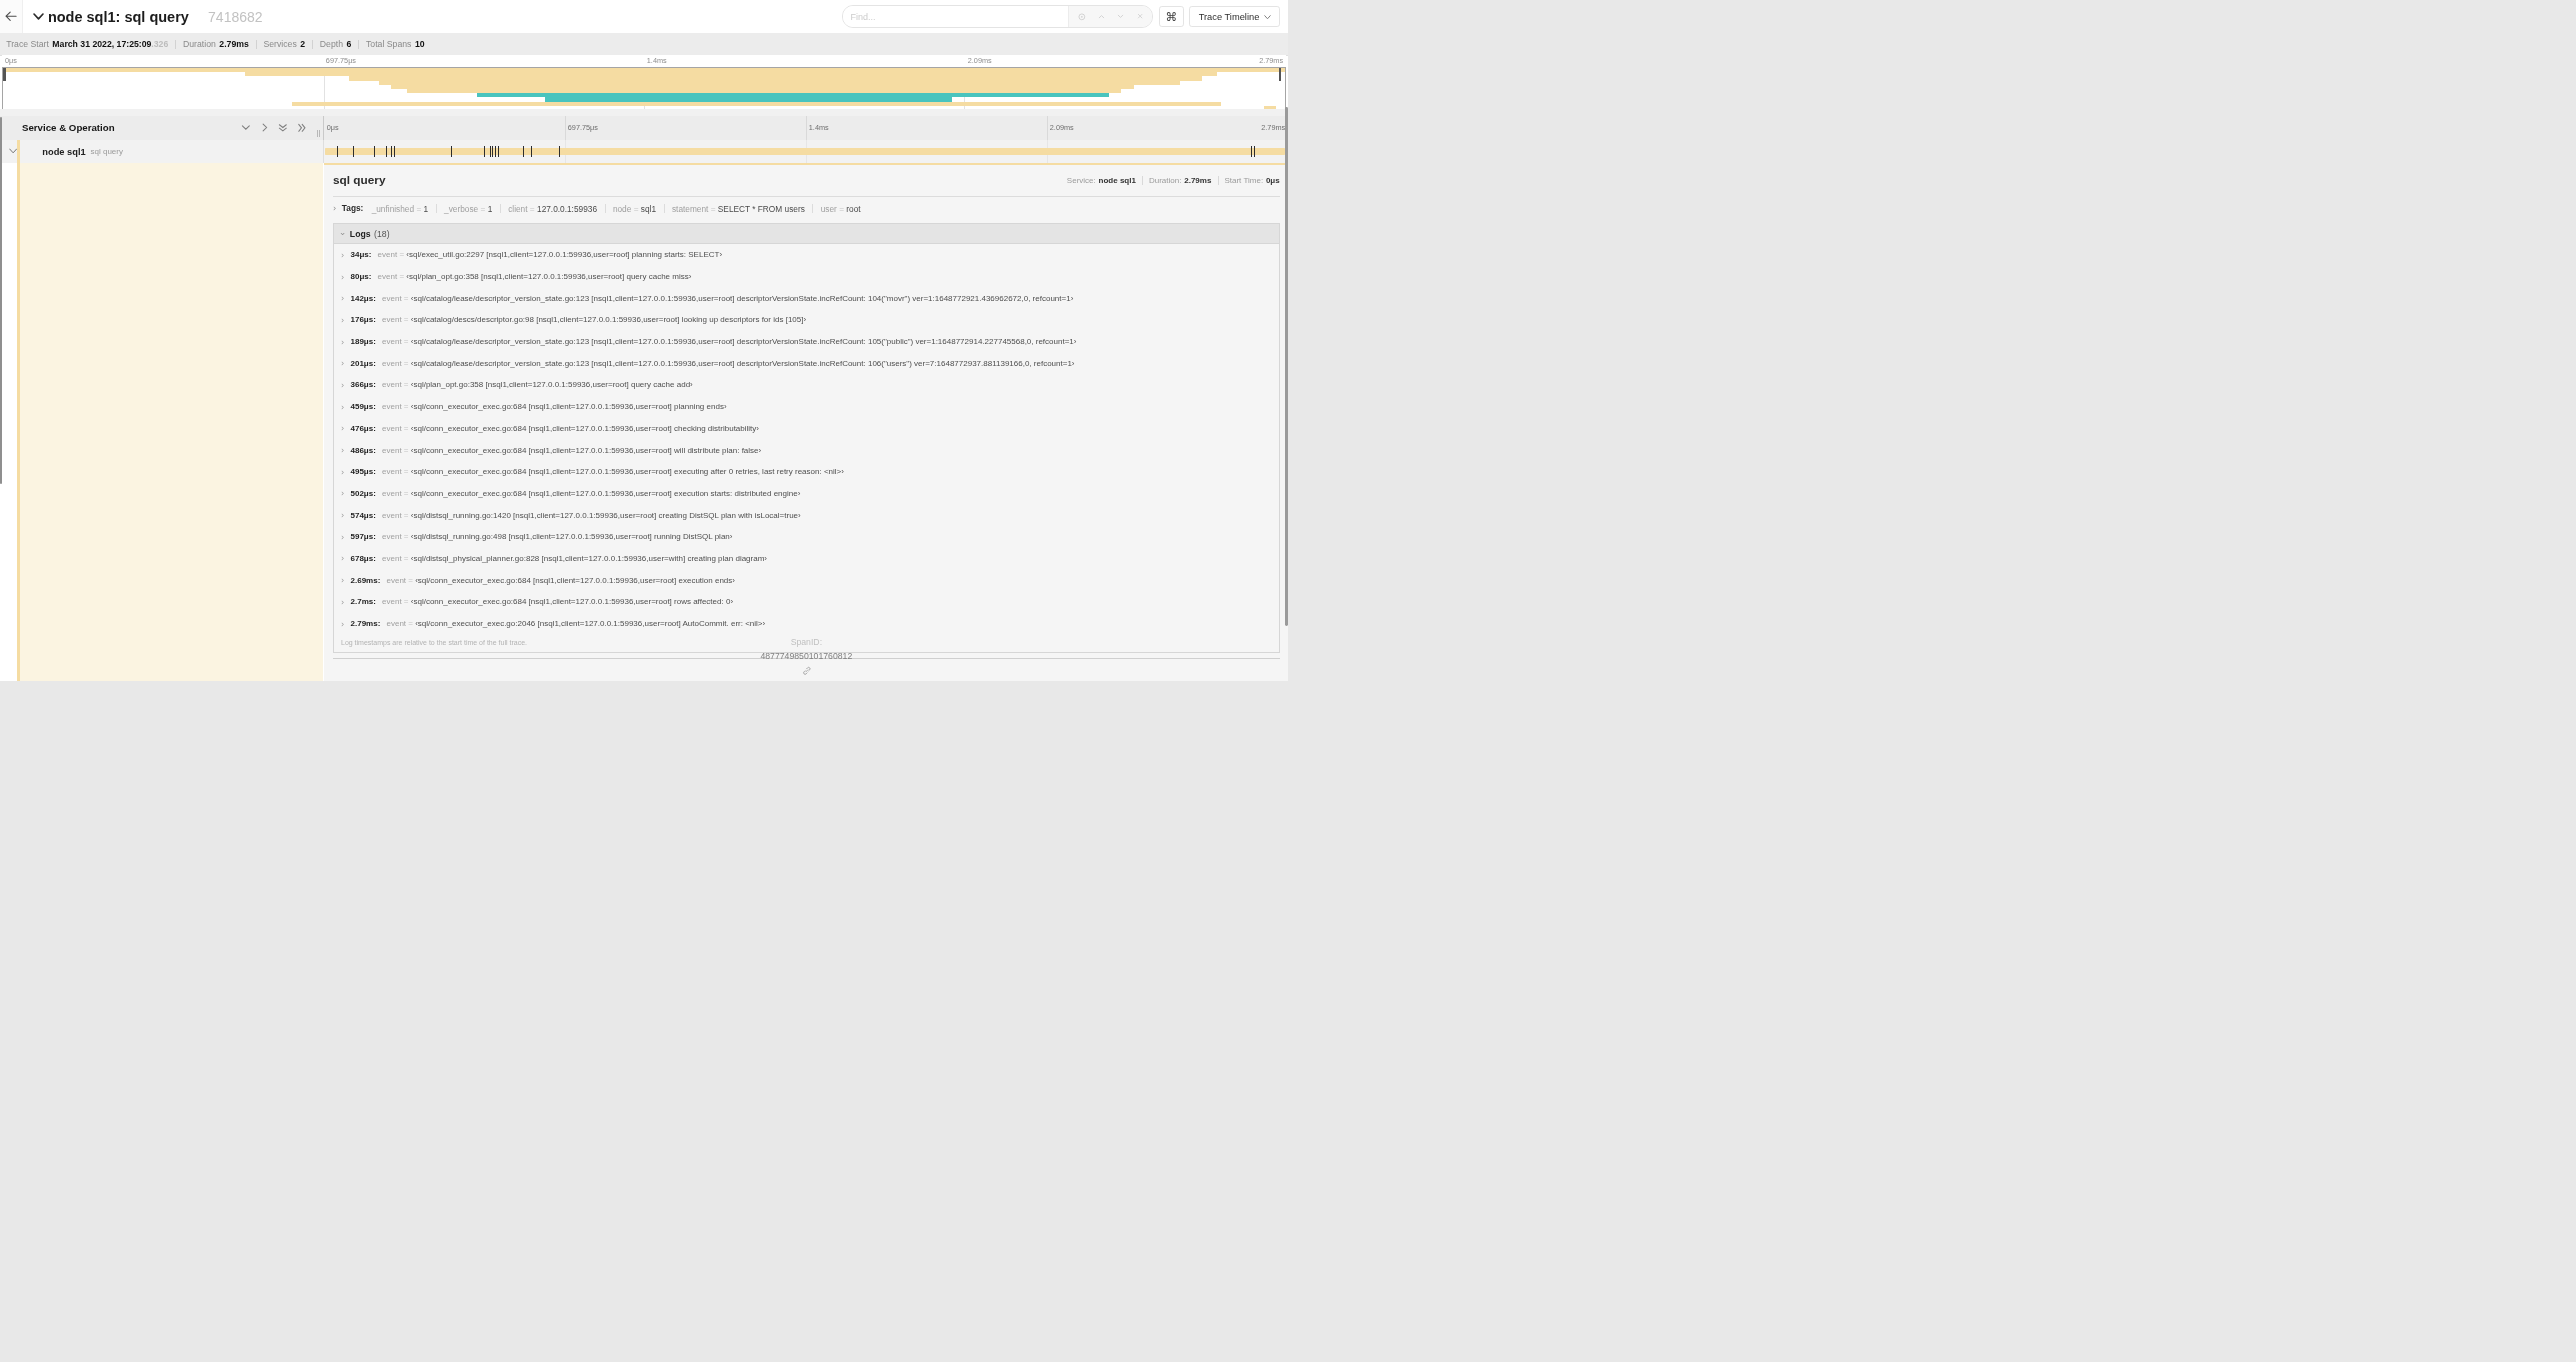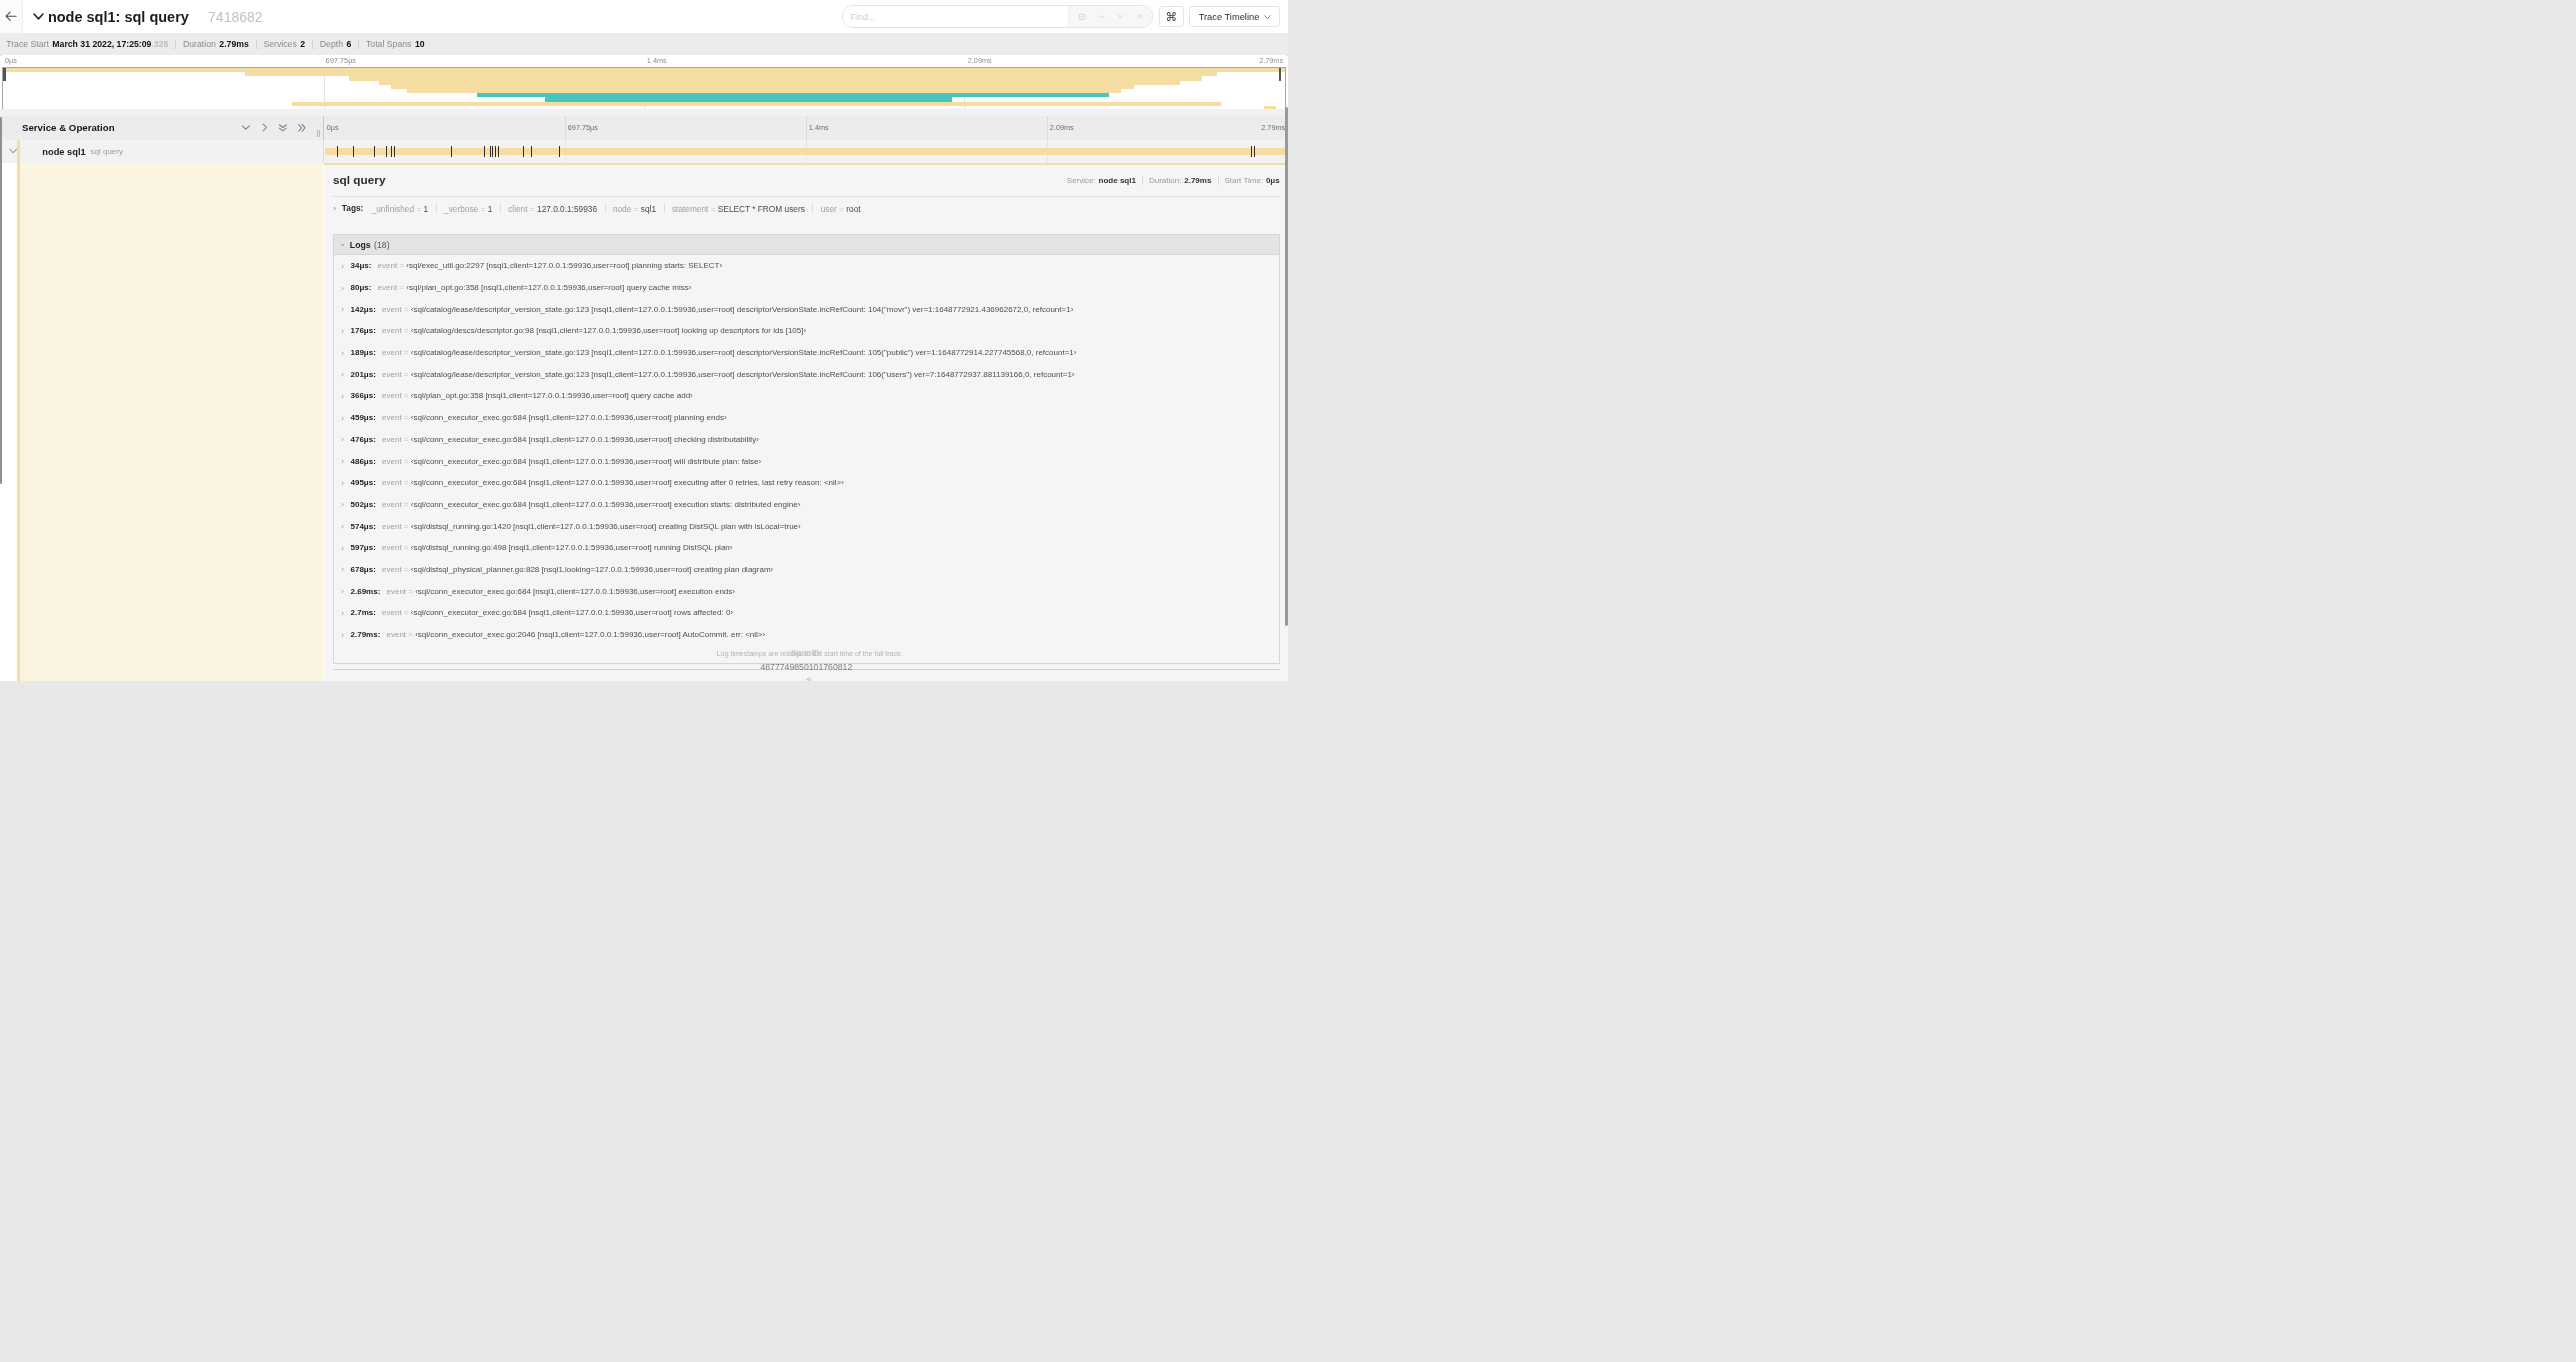--- a/index.html
+++ b/index.html
@@ -78,21 +78,21 @@
   .meta b{color:#333;margin-left:2.8px;}
   .msep{width:0.7px;height:8.3px;background:#d9d9d9;margin:0 6.2px;}
   .tagsrow{height:21px;display:flex;align-items:center;white-space:nowrap;overflow:hidden;}
   .rowchev{color:#8a8a8a;font-size:8.3px;margin-right:5.5px;font-family:"DejaVu Sans",sans-serif;}
   .tagslabel{font-size:8.3px;color:#2b2b2b;margin-right:8.3px;}
   .tag{font-size:8.3px;}
   .tkey{color:#9f9f9f;}
   .teq{color:#c4c4c4;white-space:pre;}
   .tvalue{color:#4a4a4a;}
   .tagsep{display:inline-block;width:0.7px;height:9px;background:#dcdcdc;margin:0 7.6px;vertical-align:middle;}
-  .logsbox{margin-top:16px;border:0.7px solid #d6d6d6;background:#f5f5f5;text-align:center;}
+  .logsbox{margin-top:5px;border:0.7px solid #d6d6d6;background:#f5f5f5;}
   .logshead{height:18.7px;background:#e4e4e4;border-bottom:0.7px solid #d6d6d6;display:flex;align-items:center;padding-left:7px;font-size:8.7px;cursor:pointer;}
   .logshead b{color:#222;margin-right:3.5px;}
   .logshead .lcount{color:#555;}
   .logshead .rowchev{transform:rotate(90deg);display:inline-block;}
   .logrow{height:21.7px;display:flex;align-items:center;padding-left:7px;white-space:nowrap;overflow:hidden;font-size:8px;cursor:pointer;}
   .lchev{color:#9a9a9a;font-size:8.3px;margin-right:6.2px;font-family:"DejaVu Sans",sans-serif;}
   .ltime{color:#1f1f1f;margin-right:6.2px;}
   .lkey{color:#9f9f9f;}
   .leq{color:#c4c4c4;white-space:pre;}
   .lval{color:#4e4e4e;}
@@ -438,21 +438,21 @@
                 <b class="ltime">597μs:</b>
                 <span class="lkey">event</span>
                 <span class="leq"> = </span>
                 <span class="lval">‹sql/distsql_running.go:498 [nsql1,client=127.0.0.1:59936,user=root] running DistSQL plan›</span>
               </div>
               <div class="logrow">
                 <span class="lchev">›</span>
                 <b class="ltime">678μs:</b>
                 <span class="lkey">event</span>
                 <span class="leq"> = </span>
-                <span class="lval">‹sql/distsql_physical_planner.go:828 [nsql1,looking=127.0.0.1:59936,user=root] creating plan diagram›</span>
+                <span class="lval">‹sql/distsql_physical_planner.go:828 [nsql1,client=127.0.0.1:59936,user=with] creating plan diagram›</span>
               </div>
               <div class="logrow">
                 <span class="lchev">›</span>
                 <b class="ltime">2.69ms:</b>
                 <span class="lkey">event</span>
                 <span class="leq"> = </span>
                 <span class="lval">‹sql/conn_executor_exec.go:684 [nsql1,client=127.0.0.1:59936,user=root] execution ends›</span>
               </div>
               <div class="logrow">
                 <span class="lchev">›</span>

